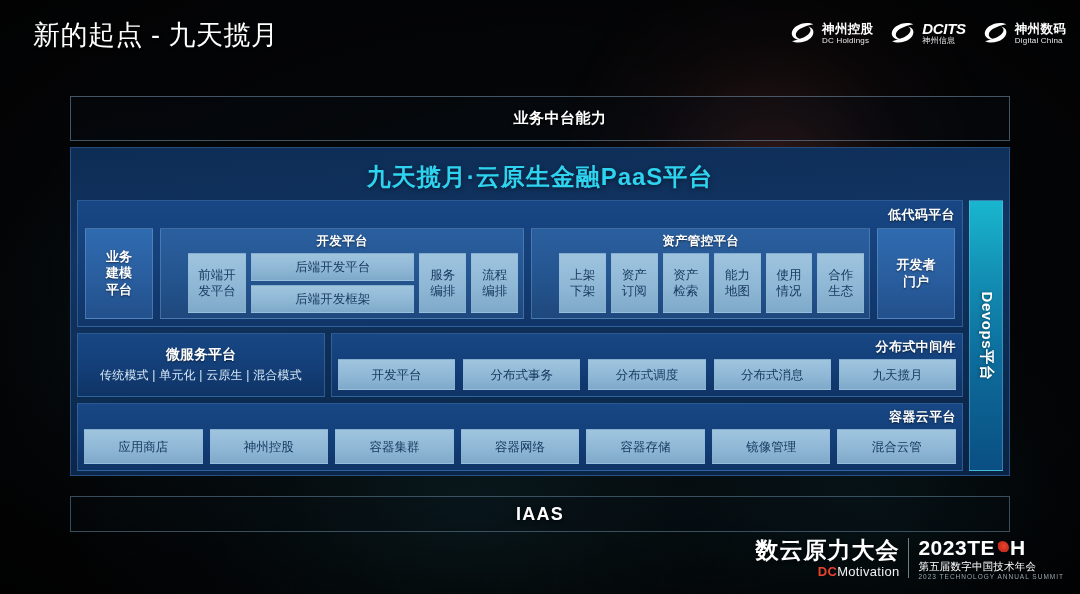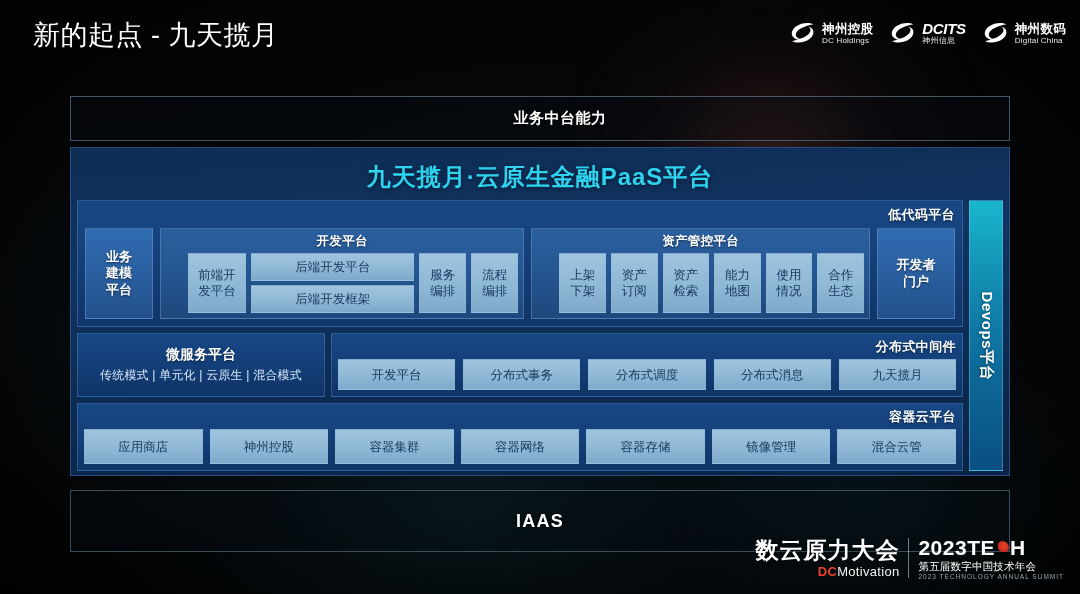--- a/index.html
+++ b/index.html
@@ -115,21 +115,21 @@
 
   
   #devops{ width:34px; background:linear-gradient(180deg,#19b6cf 0%,#138fb4 28%,#0d6d9c 58%,#0a4f83 100%);
     border:1px solid rgba(120,200,225,.4); position:relative; }
   #devops .label{ position:absolute; left:50%; top:50%;
     transform:translate(-50%,-50%) rotate(90deg); white-space:nowrap;
     font-size:15px; font-weight:bold; color:#fff; letter-spacing:.6px;
     text-shadow:0 1px 3px rgba(0,0,0,.45); }
 
   
-  #iaas{ margin-top:14px; height:62px; border:1px solid rgba(110,145,170,.5);
+  #iaas{ margin-top:20px; height:36px; border:1px solid rgba(110,145,170,.5);
     background:rgba(8,16,24,.26); display:flex; align-items:center; justify-content:center; }
   #iaas .t{ font-size:18px; font-weight:bold; color:#fff; letter-spacing:1.2px;
     text-shadow:0 1px 4px rgba(0,0,0,.85); }
 
   
   #conf{ position:absolute; right:16px; bottom:14px; z-index:6;
     display:flex; align-items:center; gap:9px; }
   #conf-left{ display:flex; flex-direction:column; align-items:flex-end; line-height:1; }
   #conf-left .cn{ font-size:23px; font-weight:bold; color:#fff; letter-spacing:1px;
     text-shadow:0 1px 4px rgba(0,0,0,.8); }

